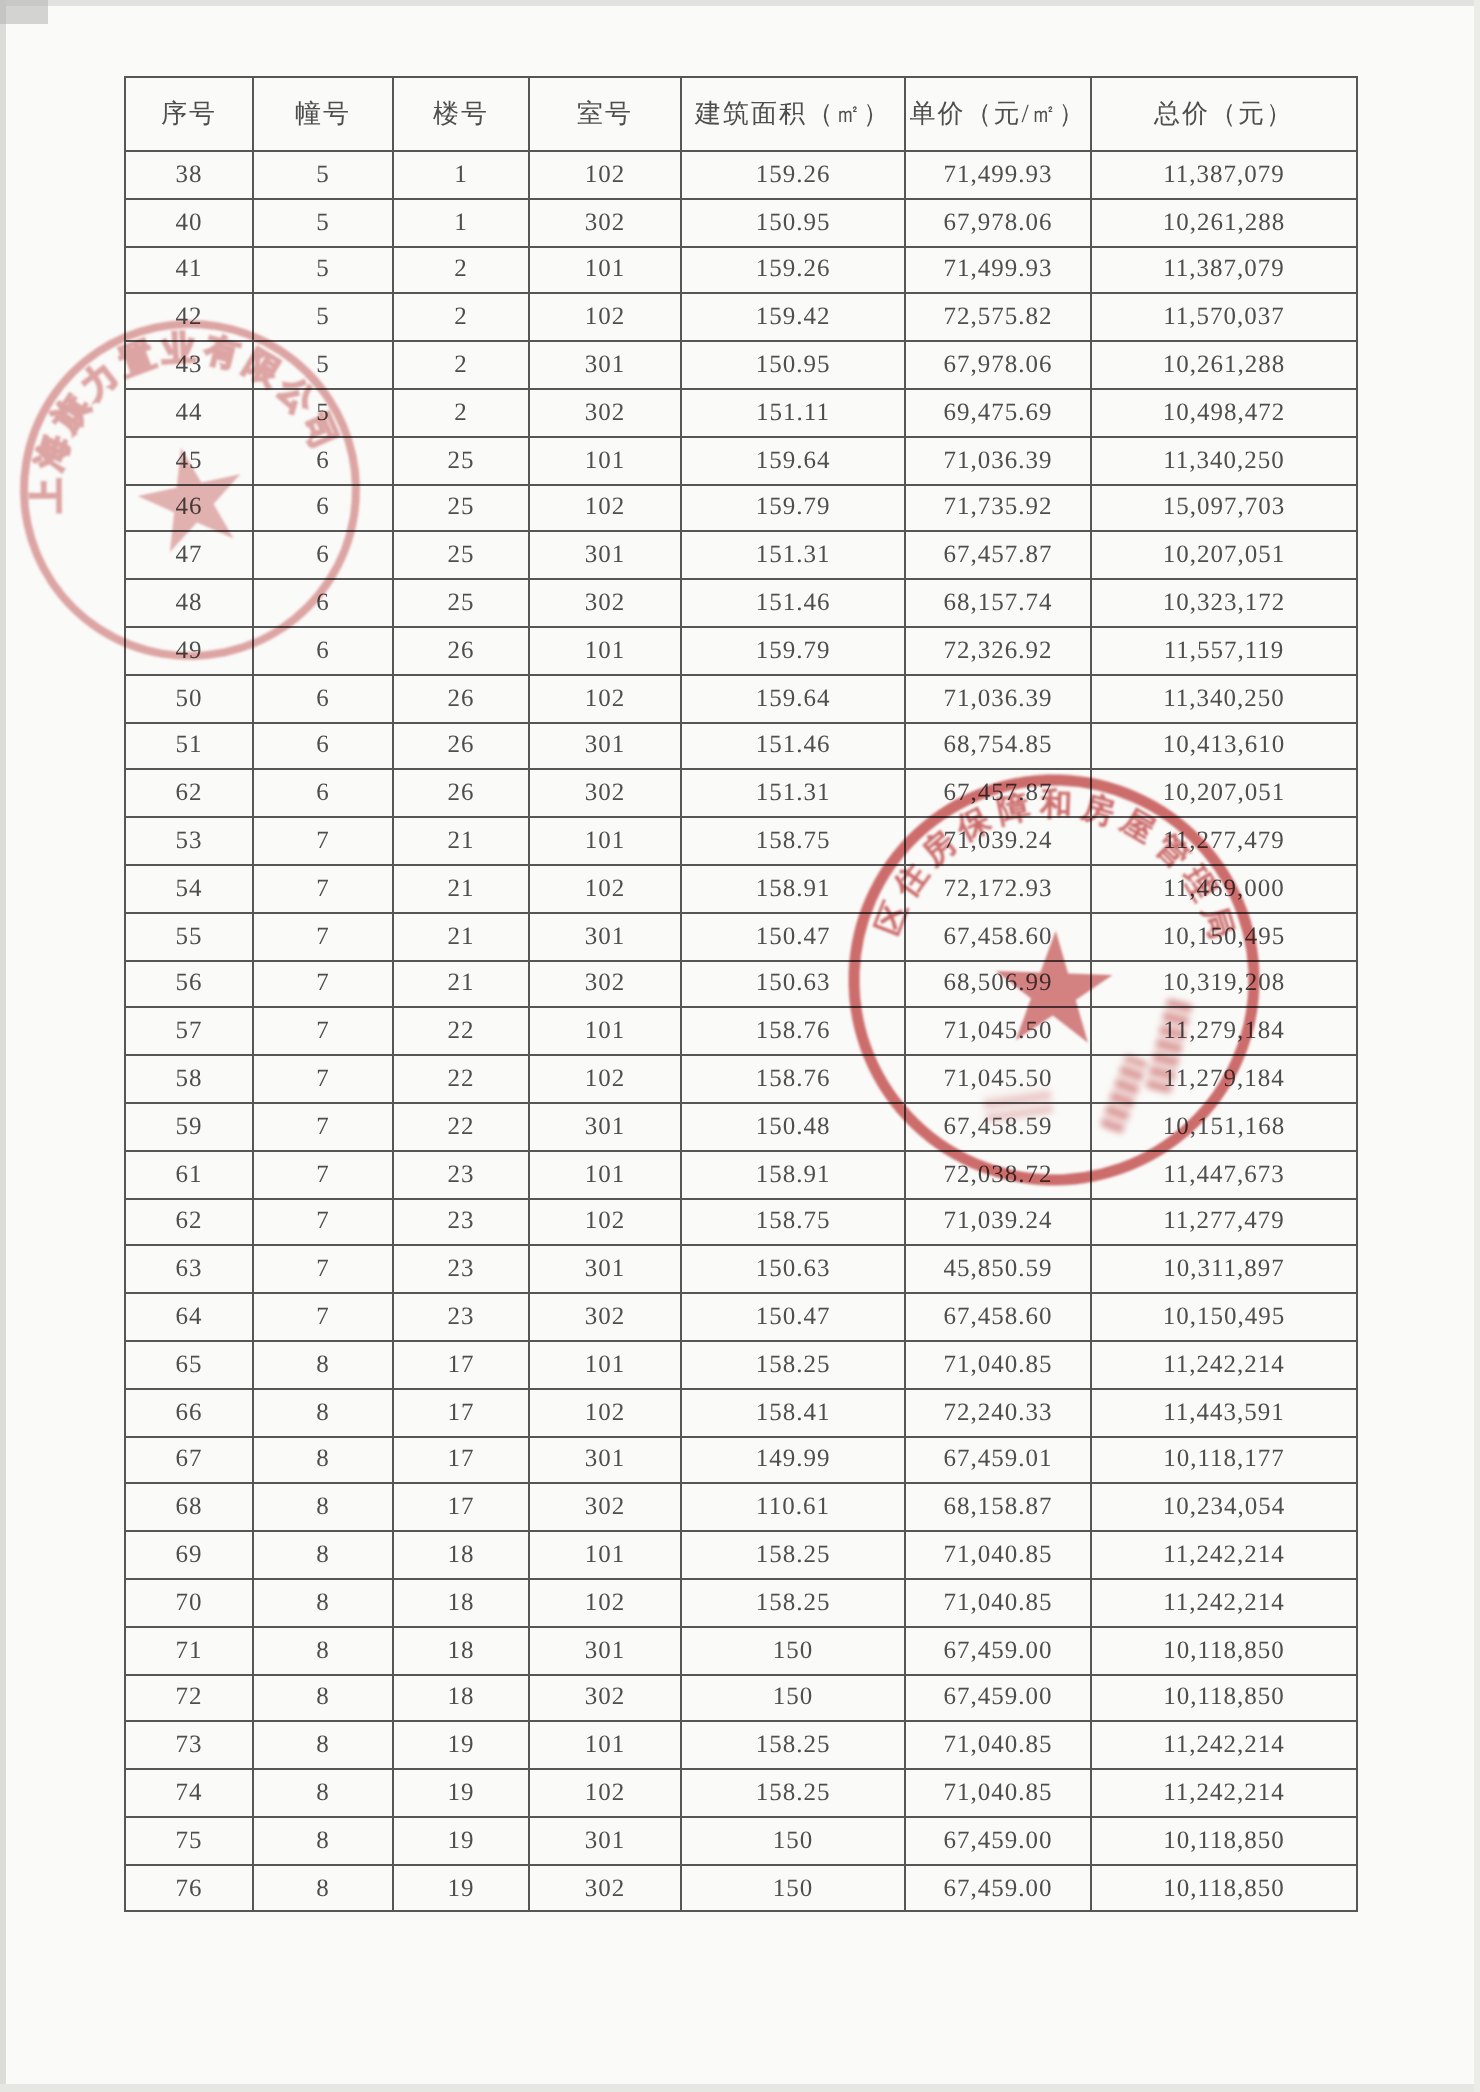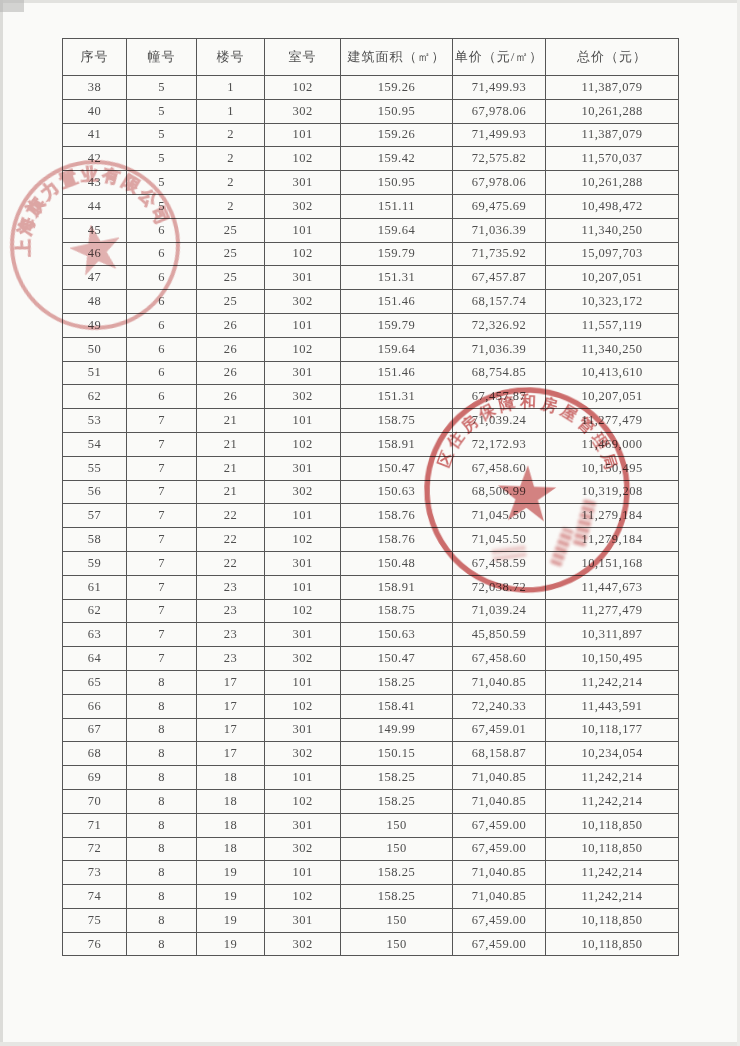--- a/index.html
+++ b/index.html
@@ -342,21 +342,21 @@
           <td>301</td>
           <td>149.99</td>
           <td>67,459.01</td>
           <td>10,118,177</td>
         </tr>
         <tr>
           <td>68</td>
           <td>8</td>
           <td>17</td>
           <td>302</td>
-          <td>150.15</td>
+          <td>110.61</td>
           <td>68,158.87</td>
           <td>10,234,054</td>
         </tr>
         <tr>
           <td>69</td>
           <td>8</td>
           <td>18</td>
           <td>101</td>
           <td>158.25</td>
           <td>71,040.85</td>

